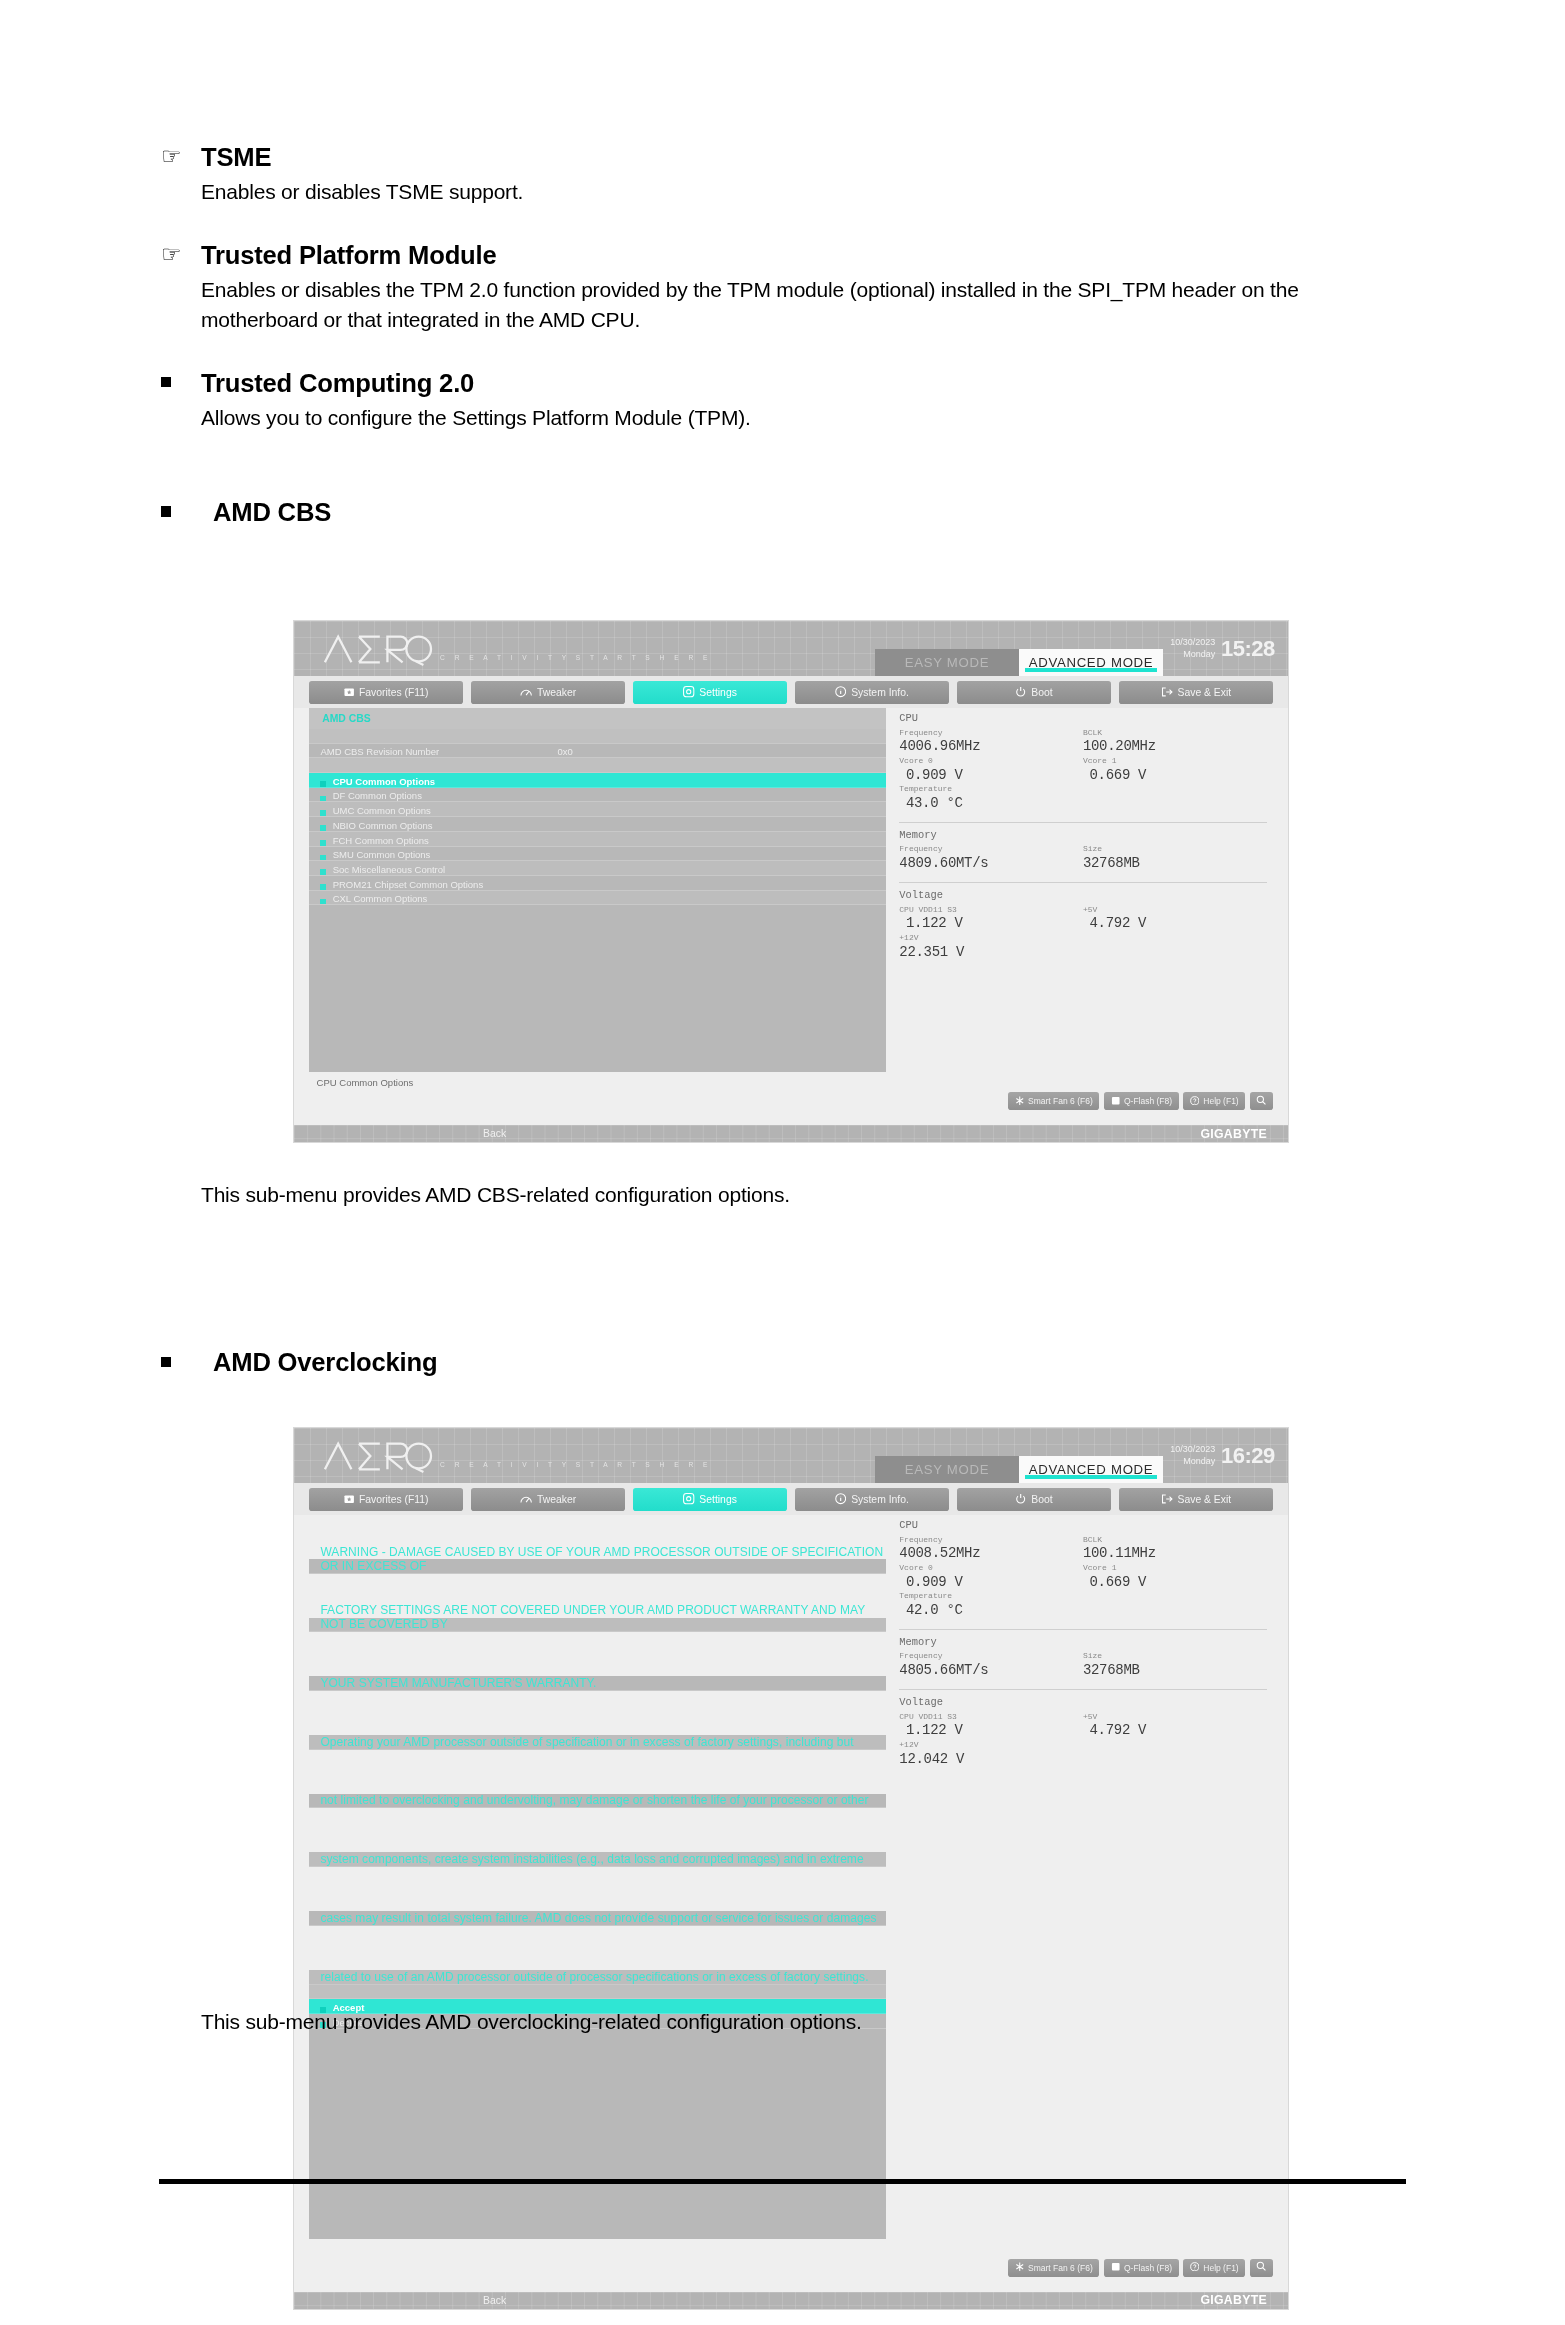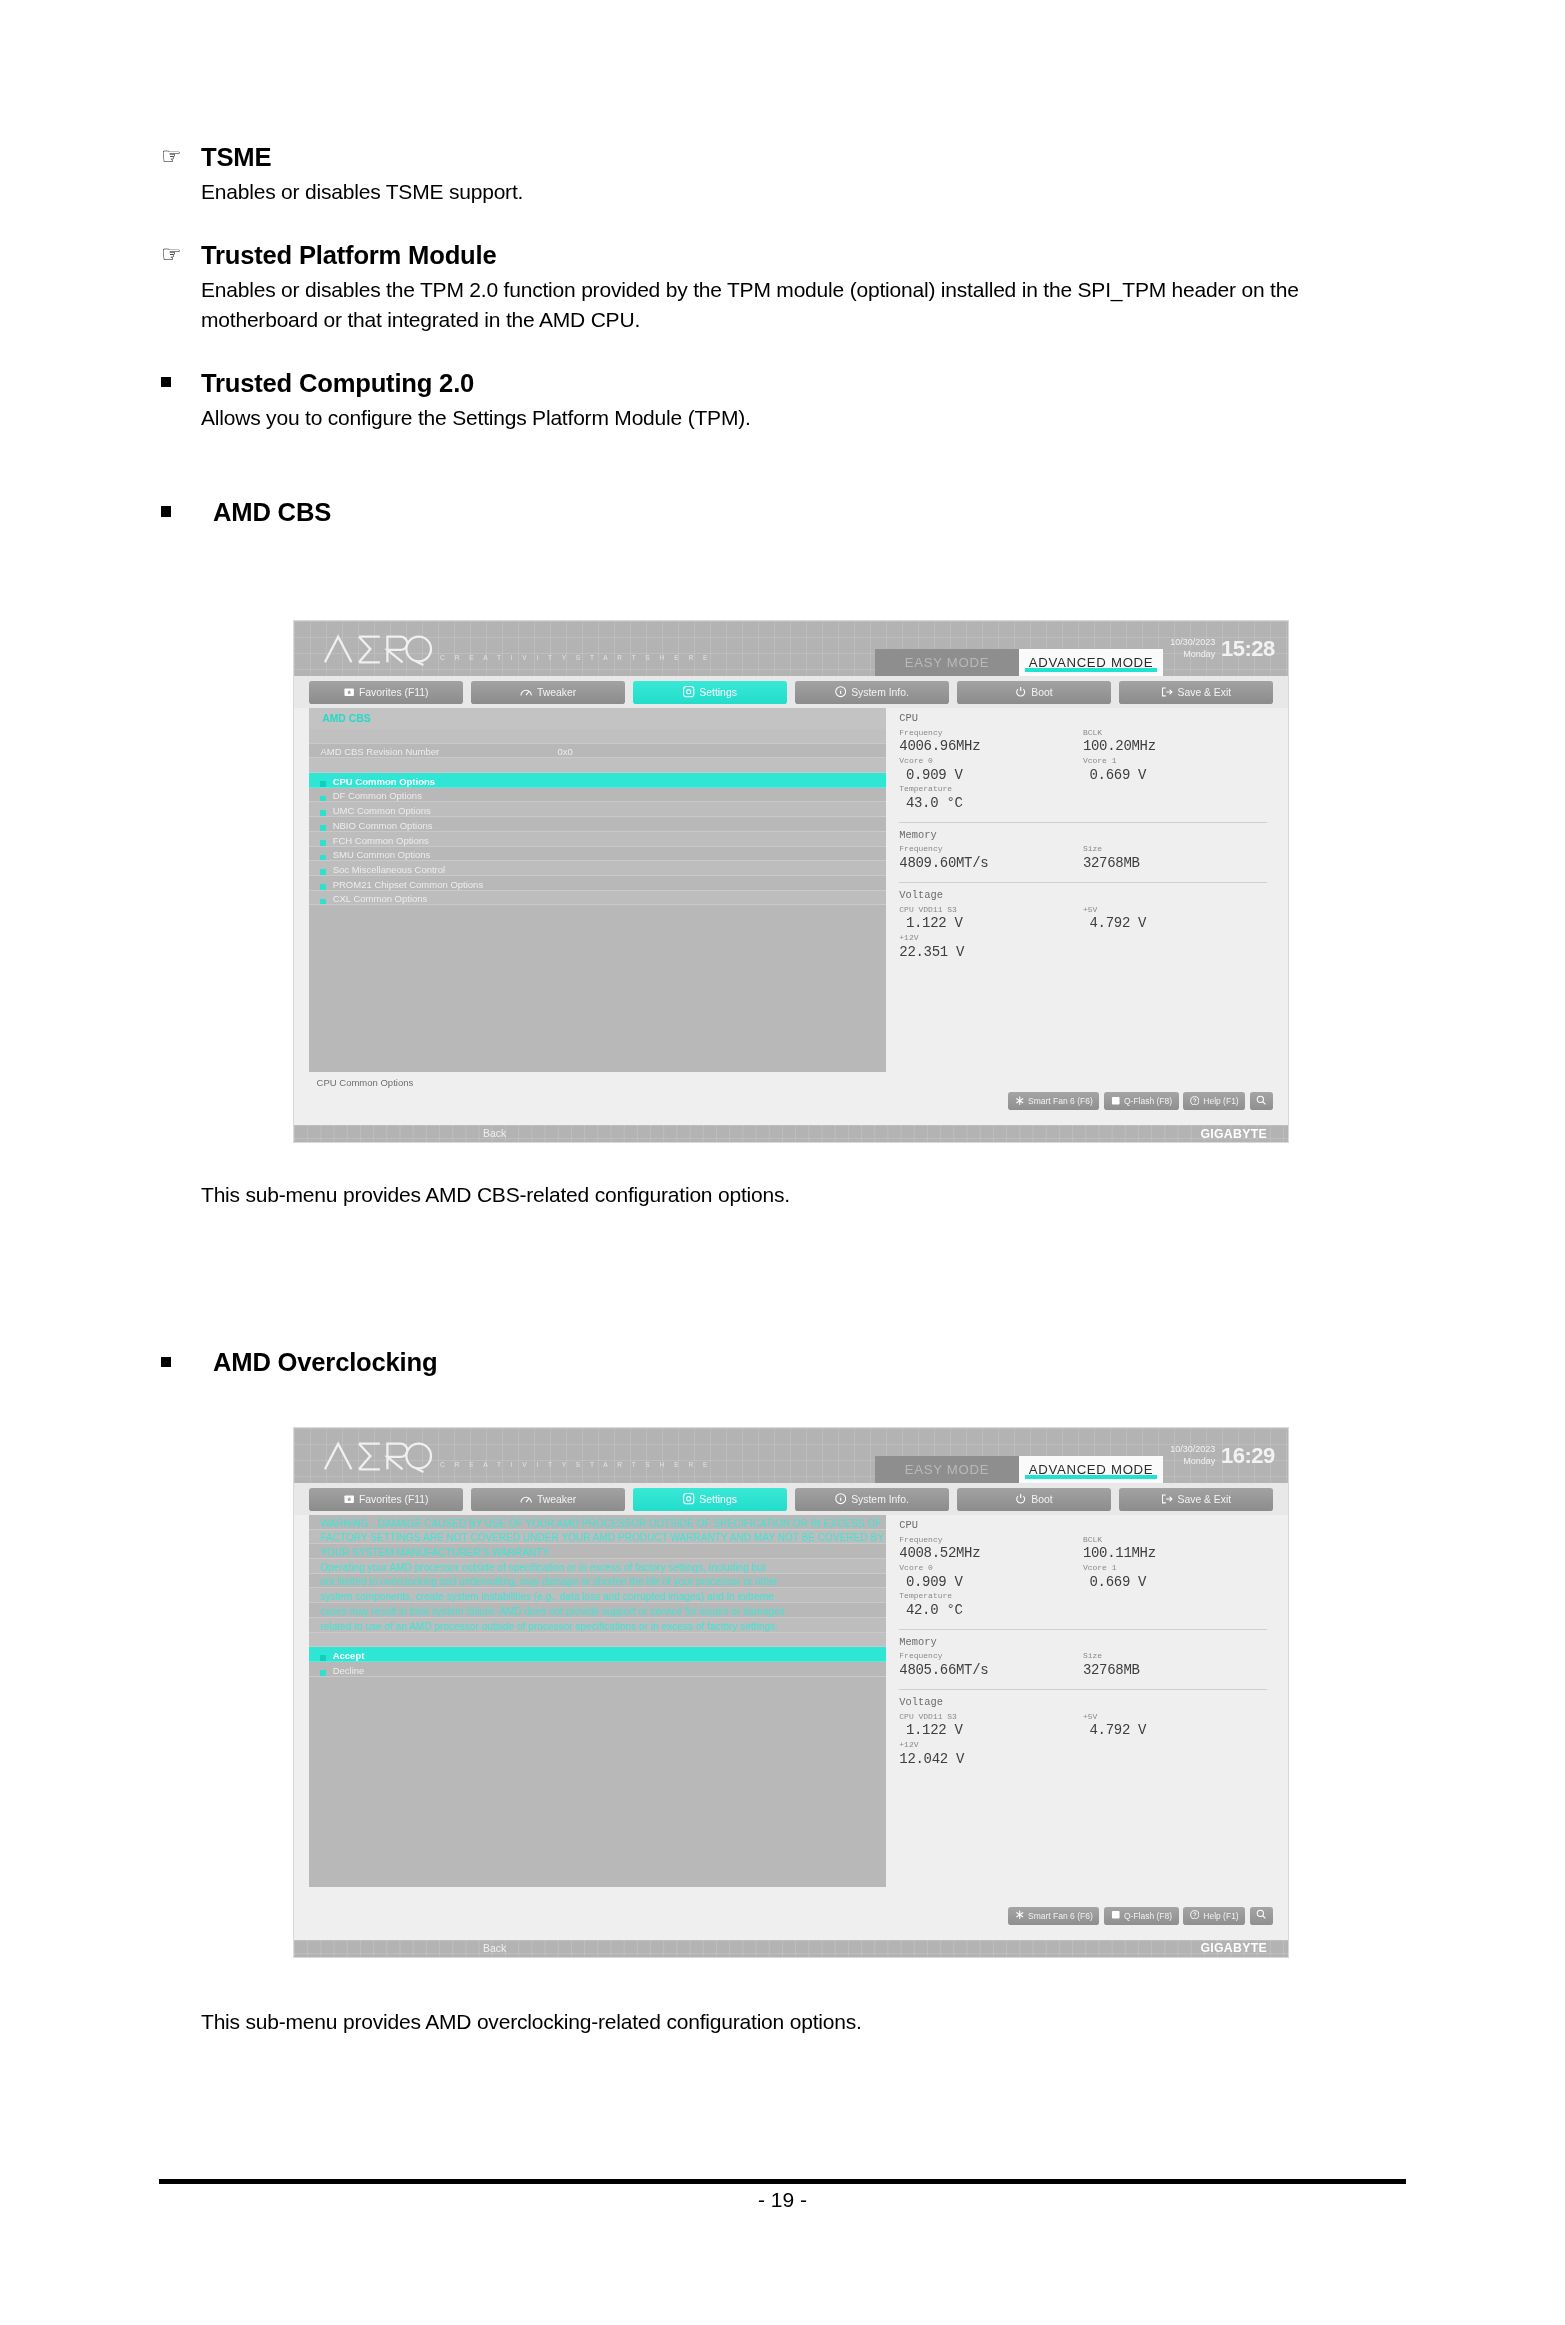--- a/index.html
+++ b/index.html
@@ -126,21 +126,21 @@
   }
   .row .lbl { flex:0 0 auto; }
   .row .val { margin-left:auto; margin-right:auto; padding-left:0; }
   .row.kv .lbl { width:237px; }
   .row.kv .val { margin:0; }
   .row.sel {
     background:#2fe6d4; color:#ffffff; font-weight:bold;
     border-bottom:0.9px solid #5ae9dc;
   }
   .row.sel .sq { background:#0fd0bd; }
-  .row.warn { color:#3de6d4; font-size:10px; letter-spacing:0.05px; }
+  .row.warn { color:#3de6d4; font-size:12px; letter-spacing:0.05px;margin-top:44px; }
   .filler { background:#b8b8b8; }
 
   
   .info-grp { padding:3.8px 0 5.7px 0; }
   .info-title { font-size:10.4px; color:#6c6c6c; margin-bottom:3.8px; }
   .info-cols { display:flex; }
   .info-col { width:50%; }
   .info-k { font-size:8px; color:#8a8a8a; line-height:1.35; }
   .info-v { font-size:14px; color:#3e3e3e; line-height:1.25; letter-spacing:-0.3px; }
   .info-v.ind { padding-left:6.6px; }
@@ -728,16 +728,15 @@
       </div>
 
     </div>
   </div>
 
   <div style="position:absolute; left:201px; top:1978px;">
     <div style="font-size:21px; color:#000; letter-spacing:-0.2px;margin-top:32px;">This sub-menu provides AMD overclocking-related configuration options.</div>
   </div>
 
   <div class="foot-rule"></div>
-  <div class="page-num">- 19 -</div>
 
 </div>
 
 
 </body></html>

